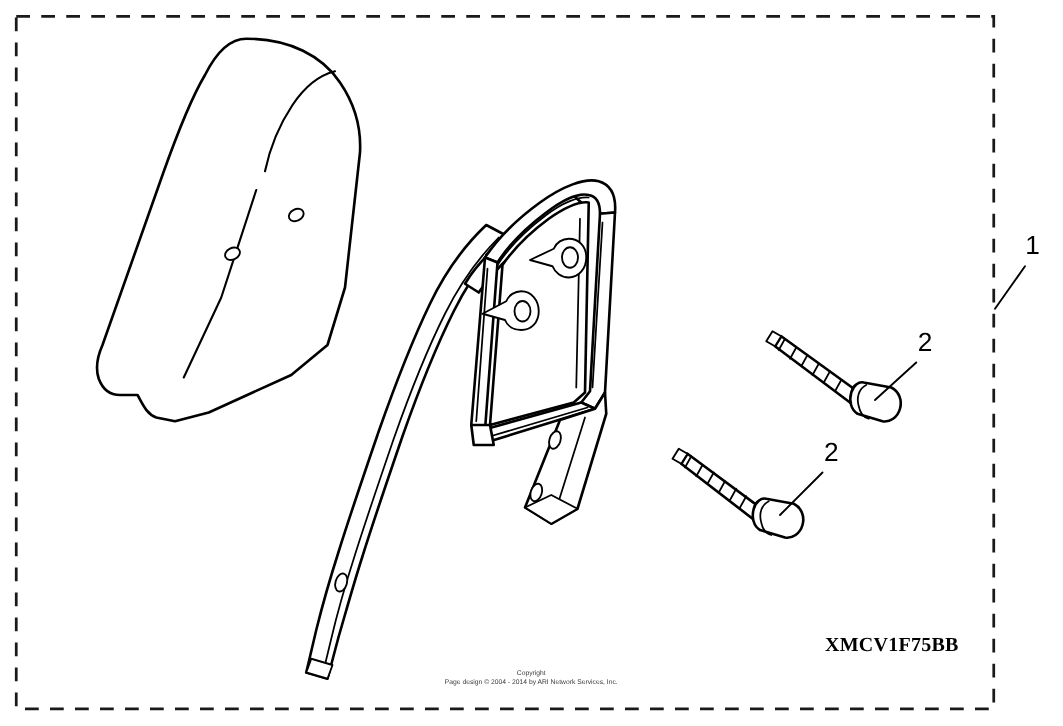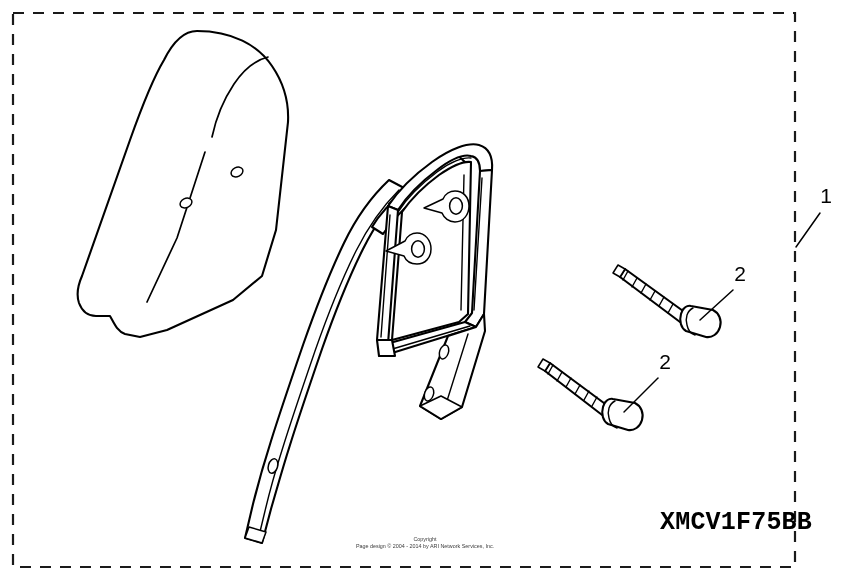--- a/index.html
+++ b/index.html
@@ -67,22 +67,22 @@
   .callout-txt {
     font-family: "Liberation Sans", sans-serif;
     font-size: 21px;
     fill: #000000;
     font-weight: 400;
   }
   #partno {
     position: absolute;
     left: 660px;
     top: 508px;
-    font-family: Liberation Mono, monospace;
-    font-size: 25px;
+    font-family: Liberation Serif, serif;
+    font-size: 16px;
     font-weight: bold;
     color: #000000;
     letter-spacing: 0.2px;
     white-space: nowrap;
   }
   #copyright {
     position: absolute;
     left: 0;
     top: 536px;
     width: 850px;

